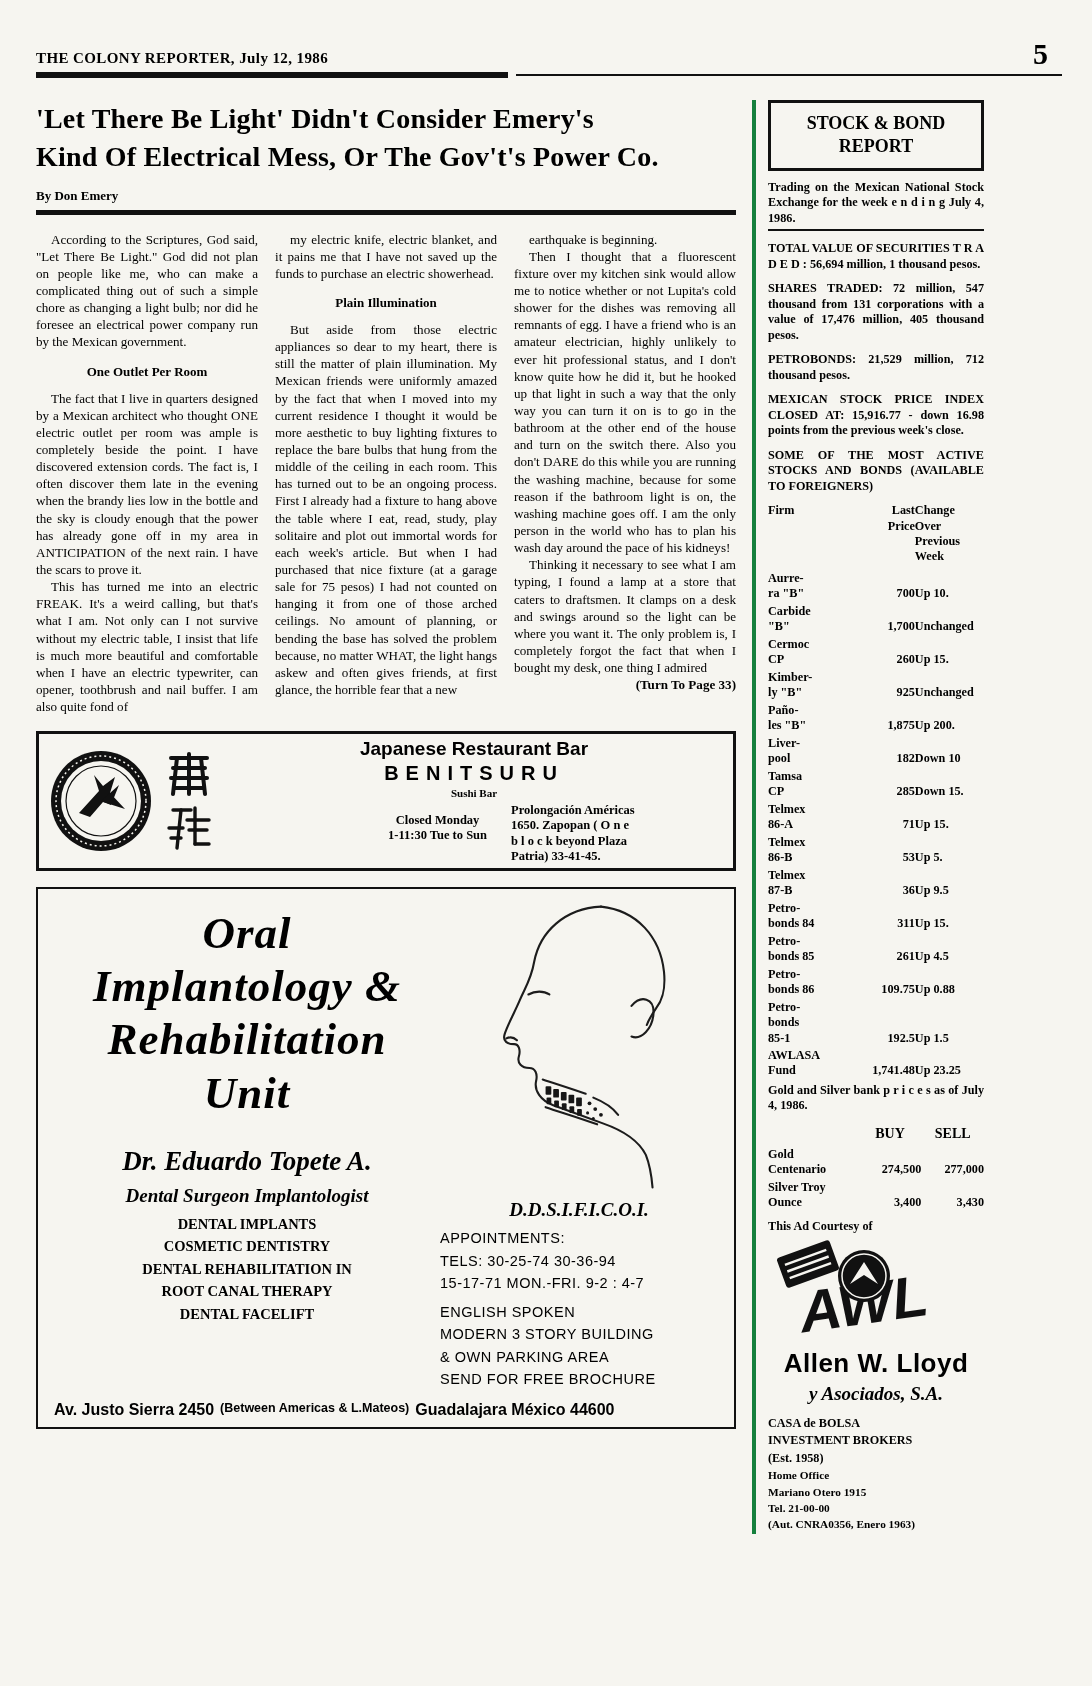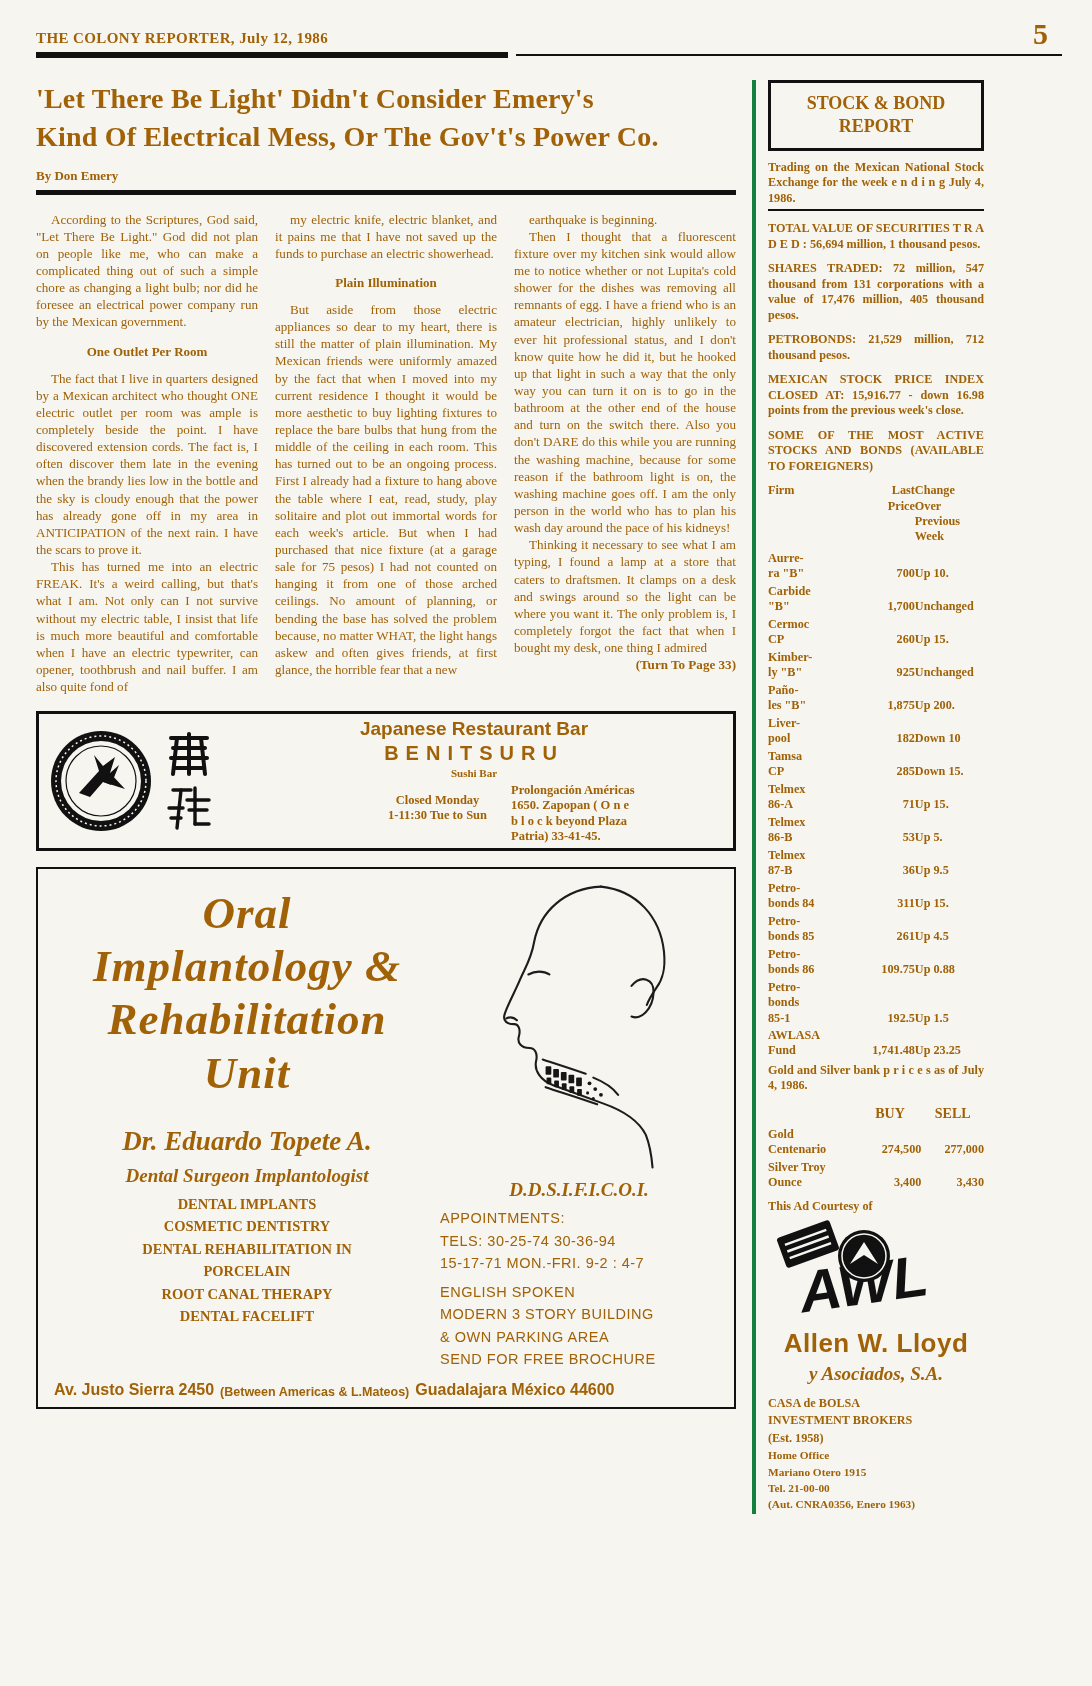--- a/index.html
+++ b/index.html
@@ -1,21 +1,21 @@
 <!DOCTYPE html>
 <html><head>
 <meta charset="utf-8">
 <style>
   * { box-sizing: border-box; }
   html,body { margin:0; padding:0; background:#cfcdc7; }
   .page {
     width:1092px; height:1686px; margin:0 auto; position:relative;
-    background:#f6f5f0; color:#a16207; overflow:hidden;
+    background:#f6f5f0; color:#000000; overflow:hidden;
     font-family:"Liberation Serif", serif;
-    padding:20px 30px 28px 36px;
+    padding:40px 30px 28px 36px;
   }
   
   .masthead { display:flex; justify-content:space-between; align-items:flex-end; }
   .masthead-title { font-weight:bold; font-size:15px; letter-spacing:.4px; }
   .page-number { font-weight:bold; font-size:30px; line-height:.9; padding-right:14px; }
   .masthead-rule { display:flex; align-items:center; margin-top:5px; }
   .masthead-rule .thick { width:46%; height:6px; background:#111; }
   .masthead-rule .thin  { flex:1; height:2px; background:#111; margin-left:8px; }
 
   
@@ -75,21 +75,21 @@
   .dad { border:2px solid #111; margin-top:16px; padding:10px 16px 8px; }
   .dad-cols { display:flex; }
   .dad-left { flex:1; }
   .dad-right { width:278px; flex:0 0 278px; }
   .dad-title { font-style:italic; font-weight:bold; text-align:center; font-size:45px; line-height:1.18; padding-top:8px; letter-spacing:1px; }
   .dad-doctor { font-style:italic; font-weight:bold; text-align:center; font-size:27px; margin-top:26px; }
   .dad-role { font-style:italic; font-weight:bold; text-align:center; font-size:19px; margin-top:8px; }
   .dad-services { text-align:center; font-weight:bold; font-size:14.5px; line-height:1.55; margin-top:6px; }
   .dad-cred { font-style:italic; font-weight:bold; font-size:19px; display:flex; justify-content:center; padding:0 6px; margin-top:4px; }
   .dad-block { font-family:"Liberation Sans", sans-serif; font-size:14.5px; line-height:1.55; margin-top:6px; letter-spacing:.5px; }
-  .dad-address { font-family:"Liberation Sans", sans-serif; font-weight:bold; font-size:16px; margin-top:10px; display:flex; align-items:flex-end; gap:6px; }
+  .dad-address { font-family:"Liberation Sans", sans-serif; font-weight:bold; font-size:16px; margin-top:10px; display:flex; align-items:flex-start; gap:6px; }
   .dad-address .small { font-size:12.5px; }
   .face-svg { display:block; margin:0 auto; }
 </style>
 </head>
 <body>
 
 <div class="page">
 
   <div class="masthead">
     <span class="masthead-title">THE COLONY REPORTER, July 12, 1986</span>
@@ -192,21 +192,20 @@
               <div>Implantology &amp;</div>
               <div>Rehabilitation</div>
               <div>Unit</div>
             </div>
             <div class="dad-doctor">Dr. Eduardo Topete A.</div>
             <div class="dad-role">Dental Surgeon Implantologist</div>
             <div class="dad-services">
                 <div>DENTAL IMPLANTS</div>
                 <div>COSMETIC DENTISTRY</div>
                 <div>DENTAL REHABILITATION IN</div>
-                <div>PORCELAIN</div>
                 <div>ROOT CANAL THERAPY</div>
                 <div>DENTAL FACELIFT</div>
               </div>
           </div>
           <div class="dad-right">
             <svg class="face-svg" width="268" height="296" viewBox="0 0 270 310">
               <g fill="none" stroke="#1c1c1c" stroke-width="2.2" stroke-linecap="round">
                 <path d="M158,8 C120,10 94,34 88,66 C85,84 78,94 73,106 C68,118 60,132 57,142 C55,149 60,152 67,152 C72,152 74,158 72,165 C70,172 75,177 83,177 C89,177 92,183 90,191 C88,201 95,211 108,216 C124,222 144,229 160,235 C180,242 197,252 205,268 C209,278 211,290 212,302"></path>
                 <path d="M158,8 C196,12 220,40 224,76 C226,96 222,106 216,114 C212,120 208,126 206,132"></path>
                 <path d="M190,112 C200,100 214,104 213,120 C212,136 200,148 190,144"></path>

